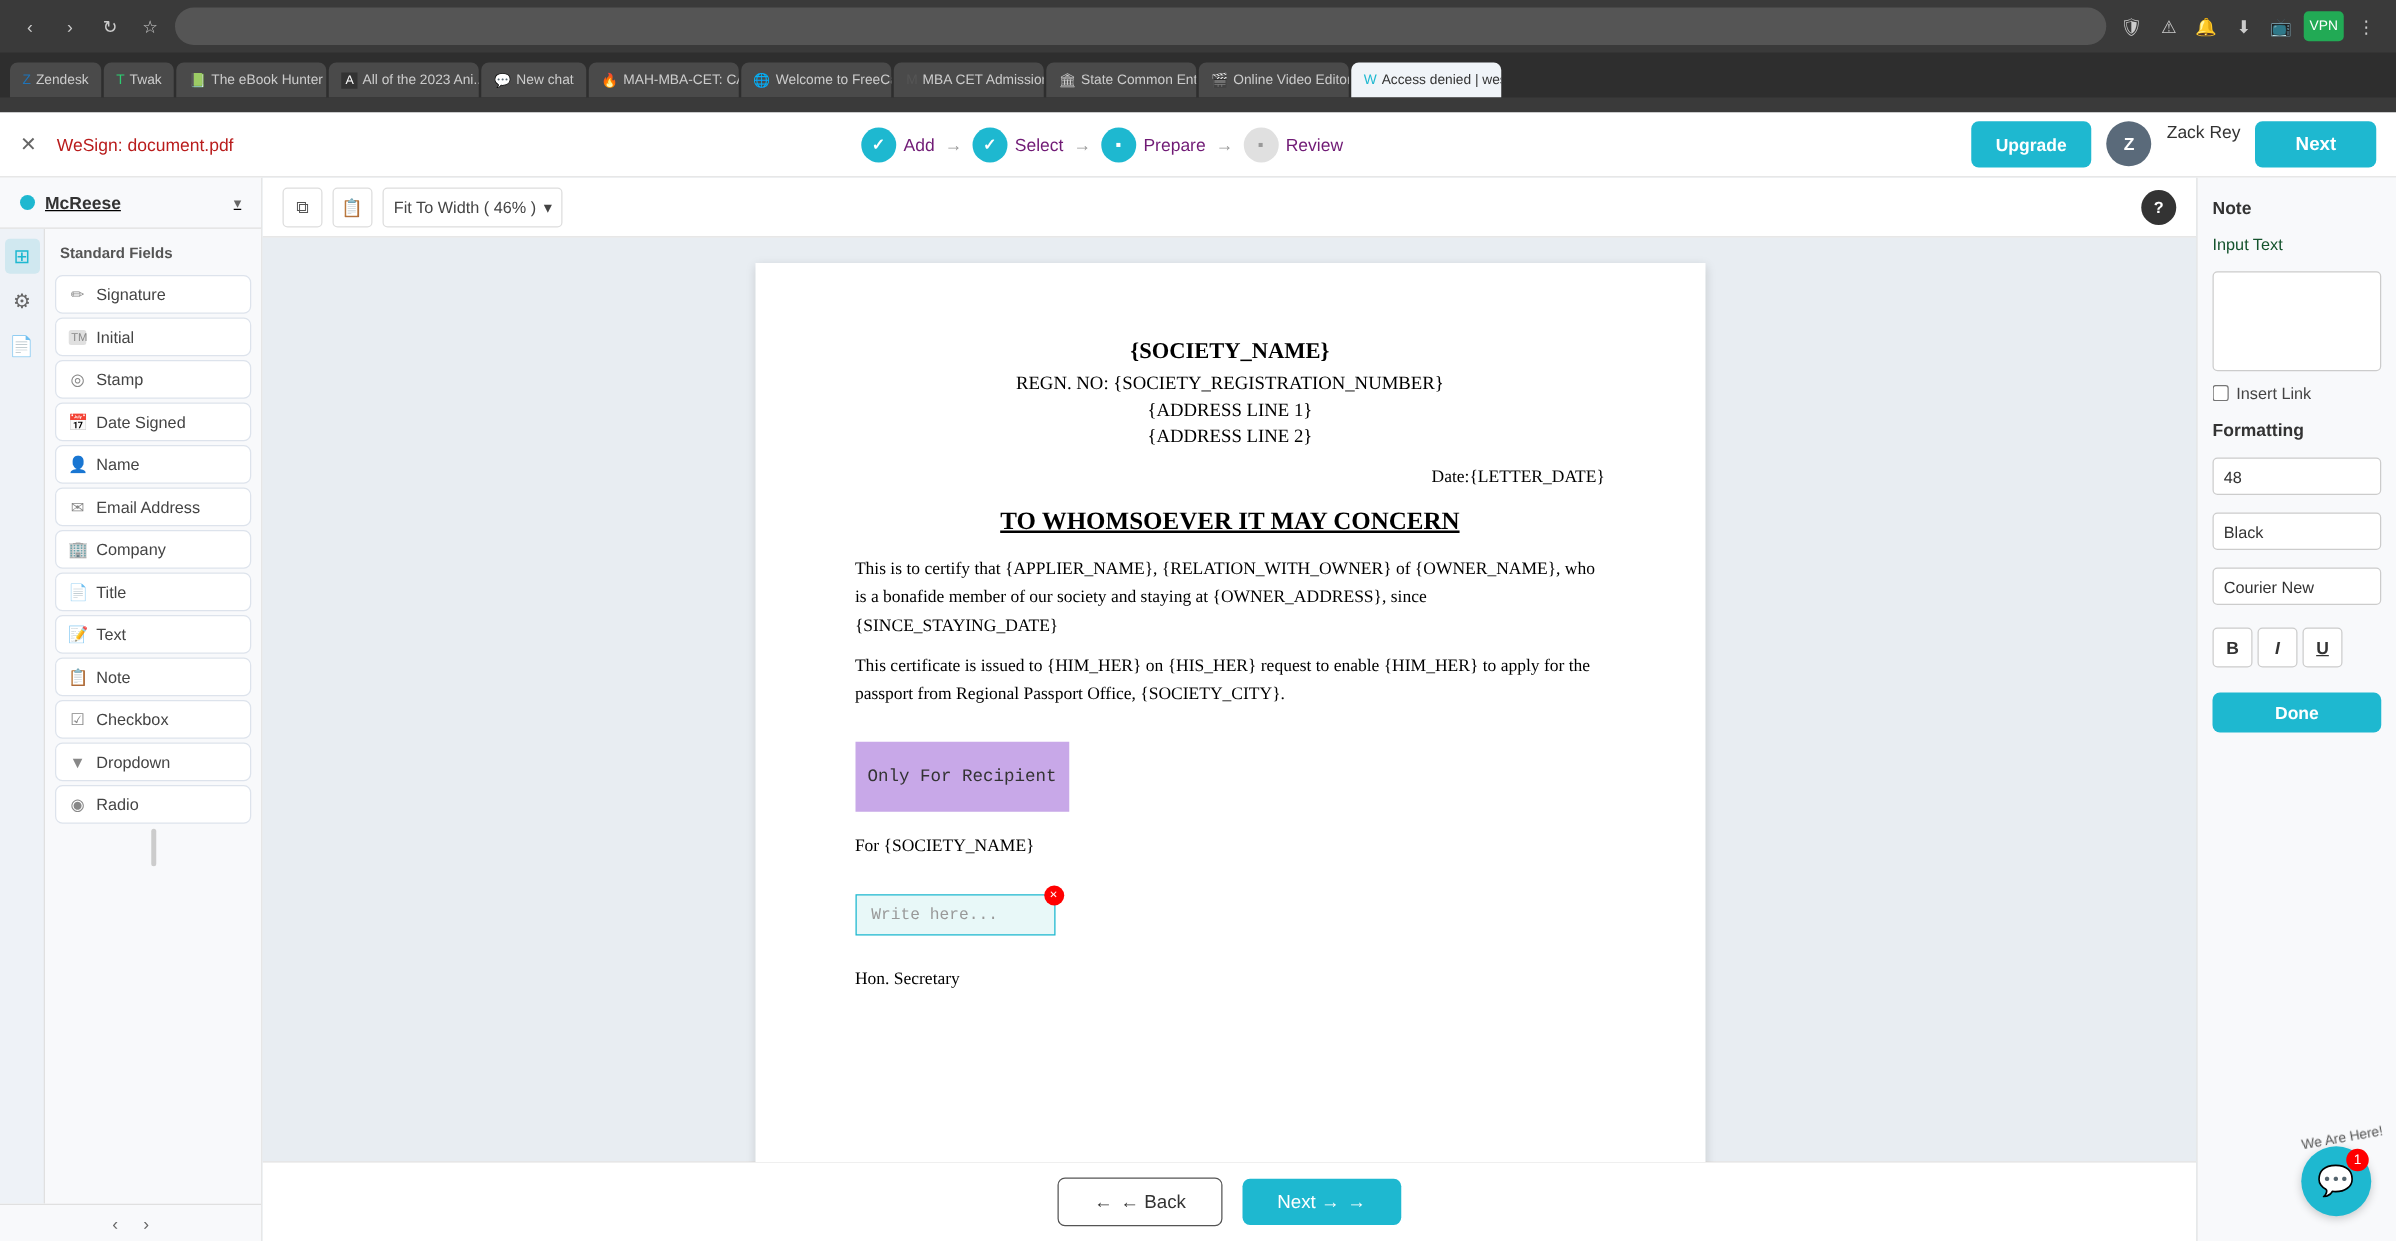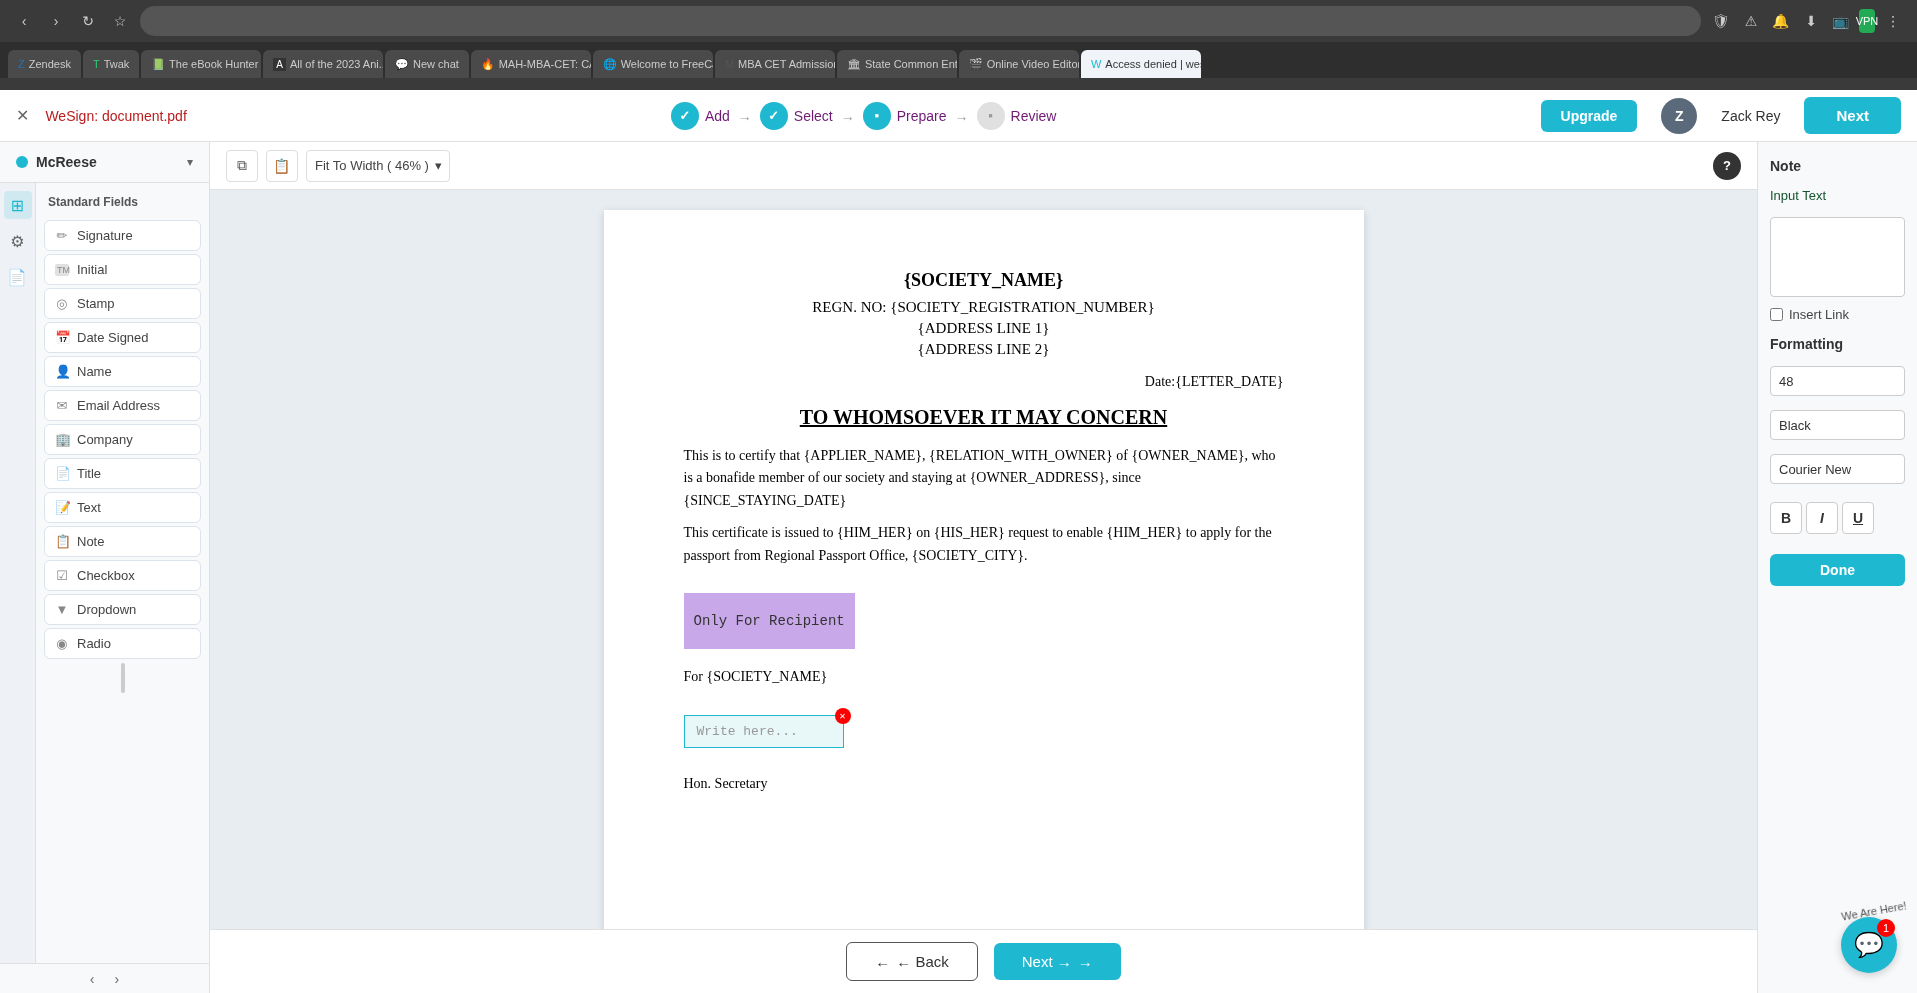--- a/index.html
+++ b/index.html
@@ -97,21 +97,21 @@
       width: 28px; height: 28px; border-radius: 50%;
       display: flex; align-items: center; justify-content: center;
       font-size: 13px; font-weight: bold;
     }
     .step-circle.active { background: #1eb8d0; color: #fff; }
     .step-circle.completed { background: #1eb8d0; color: #fff; }
     .step-circle.inactive { background: #e0e0e0; color: #999; }
     .step-label { font-size: 14px; color: #701a75; font-weight: 500; }
     .step-arrow { color: #999; font-size: 14px; }
     .app-bar-right {
-      display: flex; align-items: center; gap: 24px;
+      display: flex; gap: 12px;
     }
     .upgrade-btn {
       background: #1eb8d0; color: #fff; border: none;
       padding: 8px 20px; border-radius: 6px; cursor: pointer; font-size: 14px; font-weight: 600;
     }
     .user-avatar {
       width: 36px; height: 36px; border-radius: 50%;
       background: #5a6a7a; color: #fff; display: flex; align-items: center; justify-content: center;
       font-size: 14px; font-weight: bold;
     }
@@ -130,20 +130,21 @@
       background: #f8f9fb;
       border-right: 1px solid #e0e0e0;
       display: flex;
       flex-direction: column;
       overflow: hidden;
     }
     .sidebar-header {
       display: flex; align-items: center; justify-content: space-between;
       padding: 12px 16px;
       border-bottom: 1px solid #e0e0e0;
+      text-decoration: underline;
     }
     .sidebar-user {
       display: flex; align-items: center; gap: 8px;
     }
     .sidebar-user-dot {
       width: 12px; height: 12px; border-radius: 50%; background: #1eb8d0;
     }
     .sidebar-user-name { font-size: 14px; font-weight: 600; color: #333; }
     .sidebar-chevron { color: #666; font-size: 12px; cursor: pointer; border: none; background: none; }
     .sidebar-icon-btn {
@@ -339,21 +340,21 @@
     <button class="browser-nav-btn">›</button>
     <button class="browser-nav-btn">↻</button>
     <button class="browser-nav-btn">☆</button>
     <input class="browser-url-bar" readonly="" style="">
     <div class="browser-icons">
       <button class="browser-icon-btn">🛡</button>
       <button class="browser-icon-btn">⚠</button>
       <button class="browser-icon-btn">🔔</button>
       <button class="browser-icon-btn">⬇</button>
       <button class="browser-icon-btn">📺</button>
-      <button class="browser-icon-btn" style="background:#2a5; color:#fff; border-radius:4px; font-size:11px; width:16px;">VPN</button>
+      <button class="browser-icon-btn" style="background:#2a5; color:#fff; border-radius:4px; font-size:11px; width:32px;">VPN</button>
       <button class="browser-icon-btn">⋮</button>
     </div>
   </div>
   <div class="browser-tabs">
     <div class="browser-tab"><span style="color:#1f73b7; margin-right:4px;">Z</span>Zendesk</div>
     <div class="browser-tab"><span style="color:#2ecc71; margin-right:4px;">T</span>Twak</div>
     <div class="browser-tab"><span style="margin-right:4px;">📗</span>The eBook Hunter -...</div>
     <div class="browser-tab"><span style="margin-right:4px; color:#fff; background:#333; padding:1px 3px; font-size:10px;">A</span>All of the 2023 Ani...</div>
     <div class="browser-tab">
         <span style="color:#1eb8d0; margin-right:4px;">💬</span>

